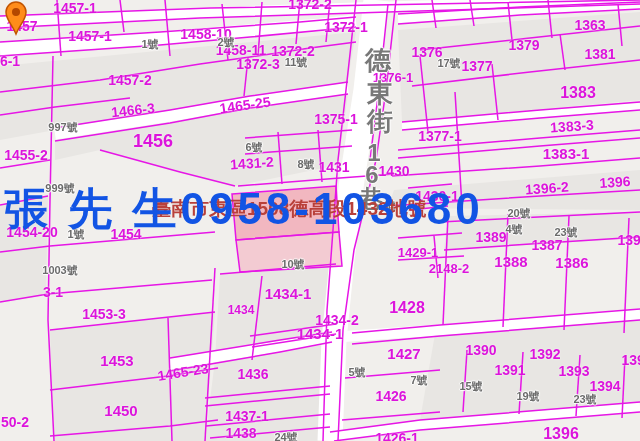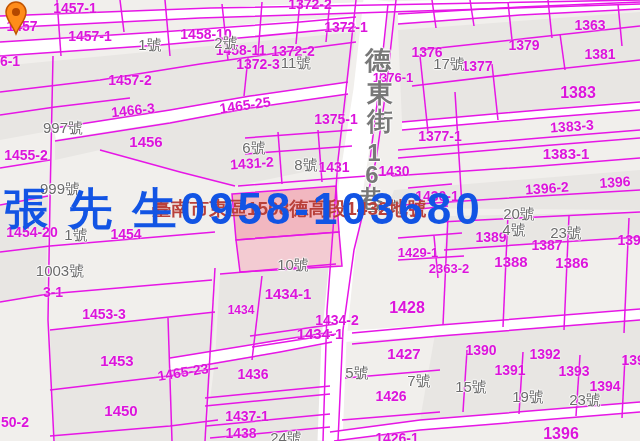--- a/index.html
+++ b/index.html
@@ -8,21 +8,21 @@
     background:#f1efec;
     font-family:"Liberation Sans","DejaVu Sans",sans-serif;
   }
   #map svg{position:absolute;left:0;top:0;}
   #labels{position:absolute;left:0;top:0;width:507px;height:441px;}
   .plabel{
     position:absolute;font-weight:bold;font-size:14px;color:#DC14DC;
     white-space:nowrap;line-height:1;text-shadow:0 0 2px rgba(255,255,255,.8);
   }
   .hlabel{
-    position:absolute;font-weight:normal;font-size:15px;color:#6B6B6B;
+    position:absolute;font-weight:bold;font-size:11px;color:#6B6B6B;
     white-space:nowrap;line-height:1;
     text-shadow:-1px 0 1px #fff,1px 0 1px #fff,0 -1px 1px #fff,0 1px 1px #fff;
   }
   .schar{
     position:absolute;font-weight:bold;color:#787878;
     white-space:nowrap;line-height:1;
     text-shadow:-1px 0 1px #fff,1px 0 1px #fff,0 -1px 1px #fff,0 1px 1px #fff;
   }
   #contact{
     position:absolute;left:4px;top:187px;width:700px;
@@ -180,35 +180,35 @@
       <div class="plabel" style="left: 600px; top: 54px; transform: translate(-50%, -50%);">1381</div>
       <div class="plabel" style="left: 427px; top: 52px; transform: translate(-50%, -50%);">1376</div>
       <div class="plabel" style="left: 477px; top: 66px; transform: translate(-50%, -50%);">1377</div>
       <div class="plabel" style="left: 393px; top: 77px; font-size: 13px; transform: translate(-50%, -50%);">1376-1</div>
       <div class="plabel" style="left: 130px; top: 80px; transform: translate(-50%, -50%);">1457-2</div>
       <div class="plabel" style="left: 10px; top: 61px; transform: translate(-50%, -50%);">6-1</div>
       <div class="plabel" style="left: 578px; top: 93px; font-size: 16px; transform: translate(-50%, -50%);">1383</div>
       <div class="plabel" style="left: 245px; top: 105px; transform: translate(-50%, -50%) rotate(-8deg);">1465-25</div>
       <div class="plabel" style="left: 133px; top: 110px; transform: translate(-50%, -50%) rotate(-6deg);">1466-3</div>
       <div class="plabel" style="left: 26px; top: 155px; transform: translate(-50%, -50%);">1455-2</div>
-      <div class="plabel" style="left: 146px; top: 141px; font-size: 15px; transform: translate(-50%, -50%);">1456</div>
+      <div class="plabel" style="left: 153px; top: 141px; font-size: 18px; transform: translate(-50%, -50%);">1456</div>
       <div class="plabel" style="left: 336px; top: 119px; transform: translate(-50%, -50%);">1375-1</div>
       <div class="plabel" style="left: 440px; top: 136px; transform: translate(-50%, -50%);">1377-1</div>
       <div class="plabel" style="left: 572px; top: 126px; transform: translate(-50%, -50%) rotate(-4deg);">1383-3</div>
       <div class="plabel" style="left: 566px; top: 153px; font-size: 15px; transform: translate(-50%, -50%);">1383-1</div>
       <div class="plabel" style="left: 252px; top: 163px; transform: translate(-50%, -50%) rotate(-4deg);">1431-2</div>
       <div class="plabel" style="left: 334px; top: 167px; transform: translate(-50%, -50%);">1431</div>
       <div class="plabel" style="left: 394px; top: 171px; transform: translate(-50%, -50%);">1430</div>
       <div class="plabel" style="left: 437px; top: 196px; transform: translate(-50%, -50%);">1430-1</div>
       <div class="plabel" style="left: 615px; top: 182px; transform: translate(-50%, -50%) rotate(-4deg);">1396</div>
       <div class="plabel" style="left: 547px; top: 188px; transform: translate(-50%, -50%) rotate(-4deg);">1396-2</div>
       <div class="plabel" style="left: 32px; top: 232px; transform: translate(-50%, -50%);">1454-20</div>
       <div class="plabel" style="left: 126px; top: 234px; transform: translate(-50%, -50%);">1454</div>
       <div class="plabel" style="left: 418px; top: 252px; font-size: 13px; transform: translate(-50%, -50%);">1429-1</div>
-      <div class="plabel" style="left: 449px; top: 268px; font-size: 13px; transform: translate(-50%, -50%);">2363-2</div>
+      <div class="plabel" style="left: 449px; top: 268px; font-size: 13px; transform: translate(-50%, -50%);">2148-2</div>
       <div class="plabel" style="left: 491px; top: 237px; transform: translate(-50%, -50%);">1389</div>
       <div class="plabel" style="left: 547px; top: 245px; transform: translate(-50%, -50%);">1387</div>
       <div class="plabel" style="left: 511px; top: 261px; font-size: 15px; transform: translate(-50%, -50%);">1388</div>
       <div class="plabel" style="left: 572px; top: 262px; font-size: 15px; transform: translate(-50%, -50%);">1386</div>
       <div class="plabel" style="left: 633px; top: 240px; transform: translate(-50%, -50%);">1392</div>
       <div class="plabel" style="left: 241px; top: 310px; font-size: 12px; transform: translate(-50%, -50%);">1434</div>
       <div class="plabel" style="left: 288px; top: 293px; font-size: 15px; transform: translate(-50%, -50%);">1434-1</div>
       <div class="plabel" style="left: 337px; top: 320px; transform: translate(-50%, -50%);">1434-2</div>
       <div class="plabel" style="left: 320px; top: 333px; font-size: 15px; transform: translate(-50%, -50%);">1434-1</div>
       <div class="plabel" style="left: 407px; top: 308px; font-size: 16px; transform: translate(-50%, -50%);">1428</div>

